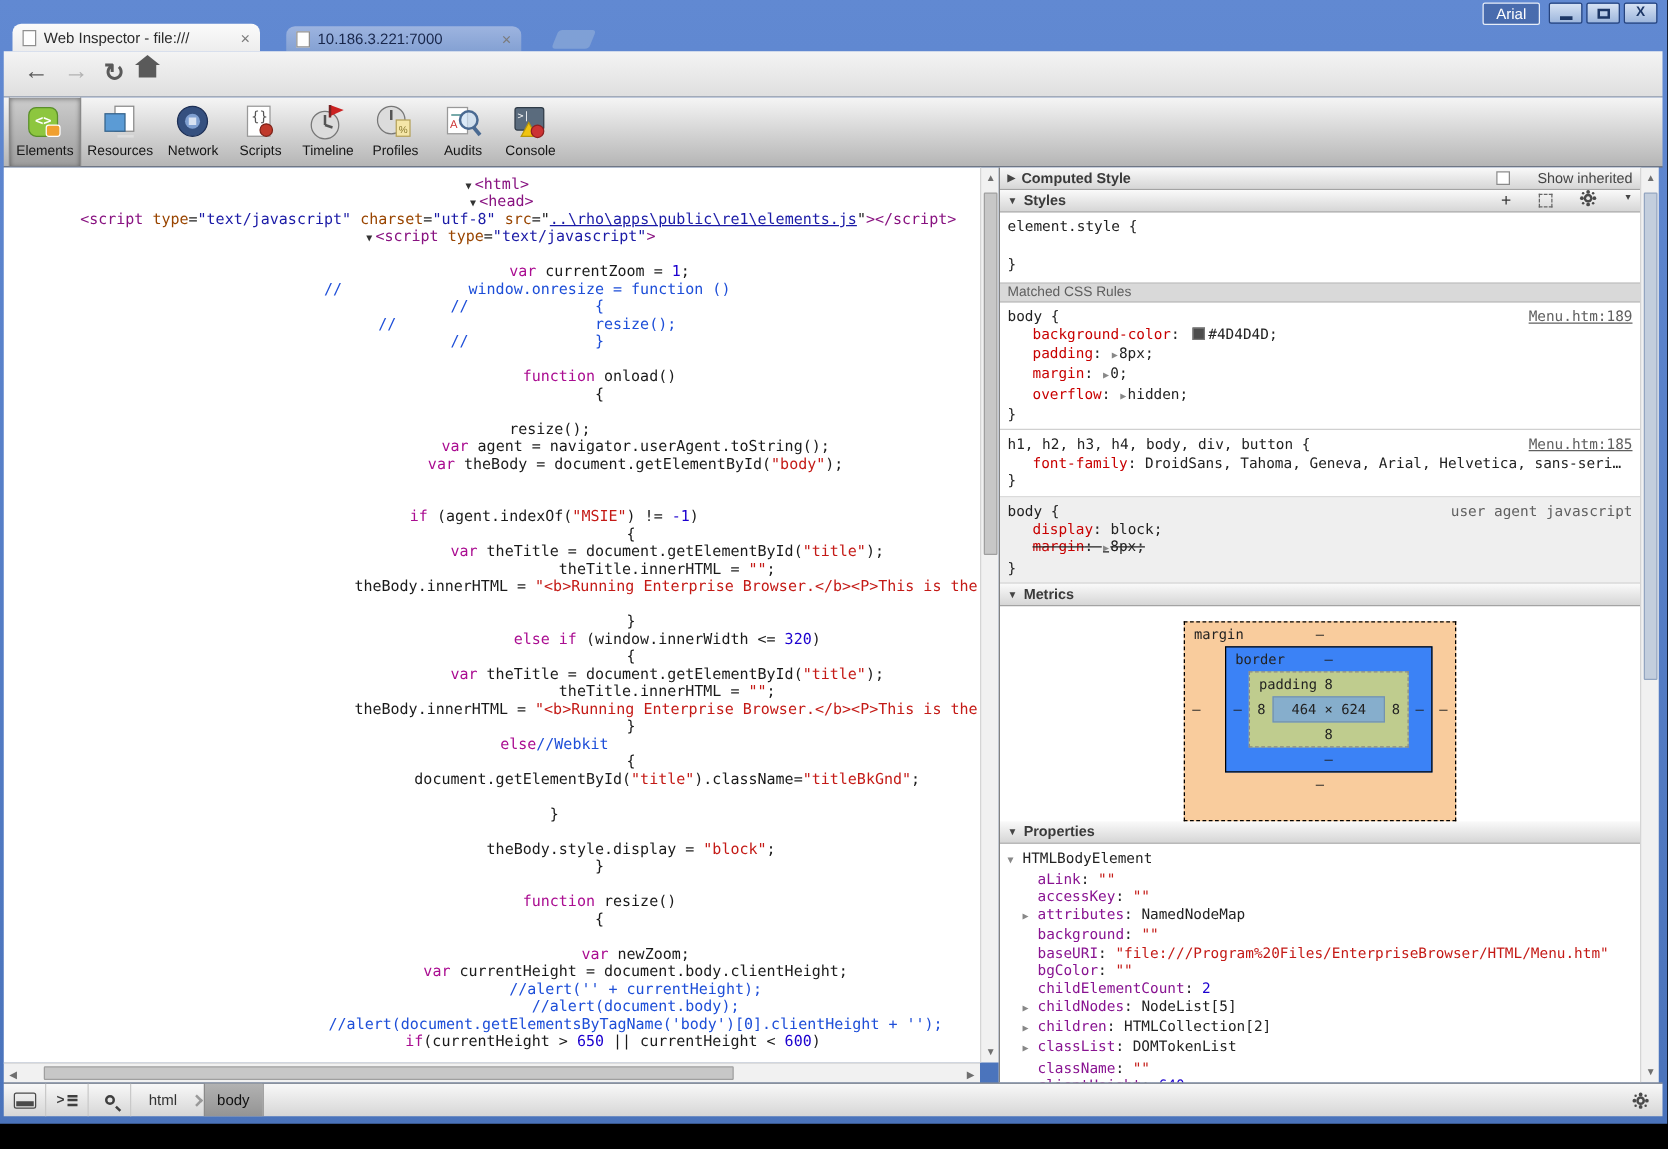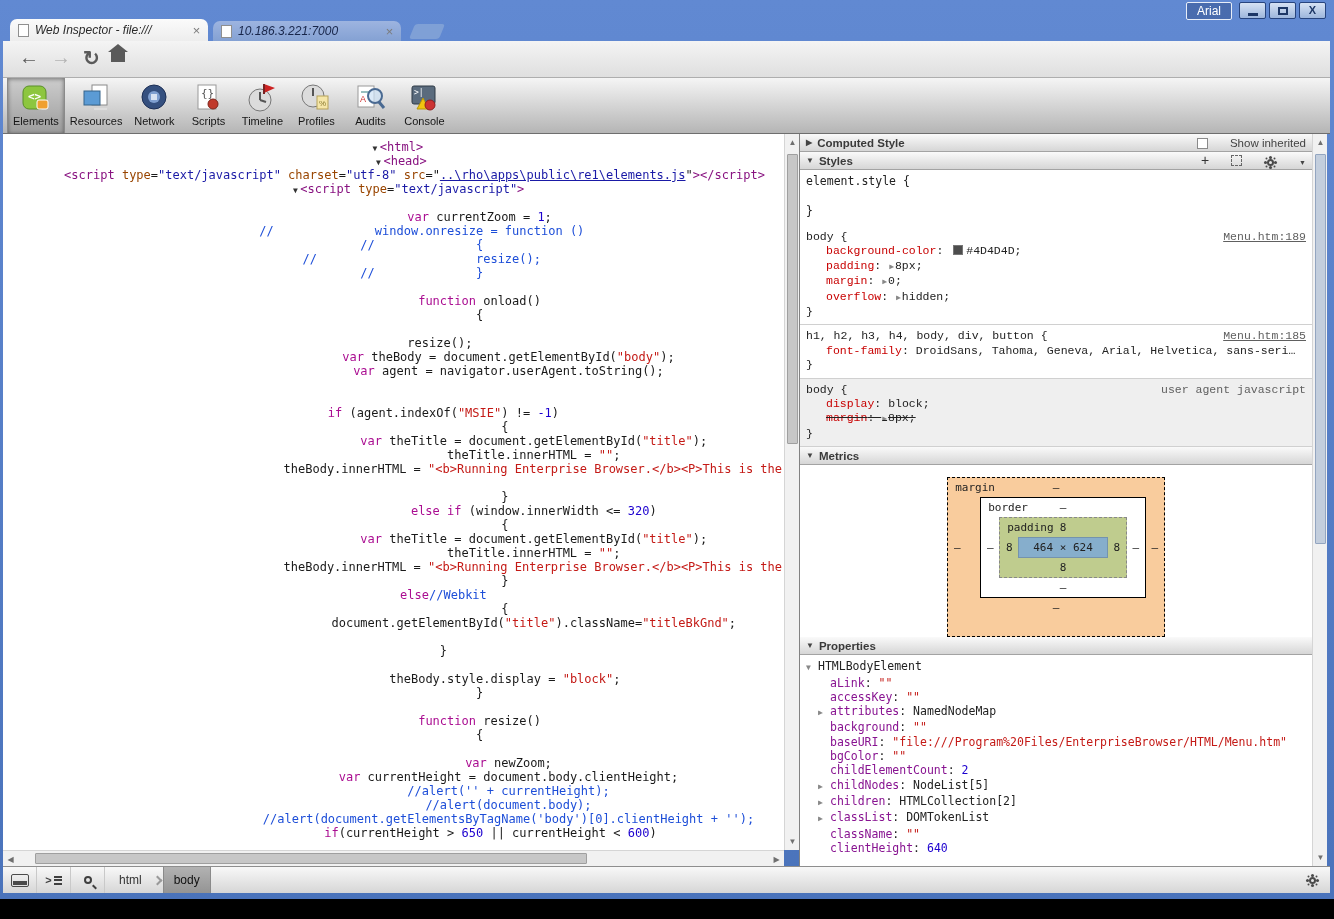--- a/index.html
+++ b/index.html
@@ -15,21 +15,21 @@
   .winbtns { position:absolute; top:2px; right:8px; display:flex; gap:3px; }
   .winbtn { width:27px; height:17px; background:linear-gradient(#d6e2f4,#9db6dc); border:1px solid #27447e;
             border-radius:2px; display:flex; align-items:center; justify-content:center; }
   .winbtn .bar { width:10px; height:3px; background:#1d3766; margin-top:7px; }
   .winbtn .sq  { width:10px; height:8px; border:2px solid #1d3766; }
   .winbtn .x   { color:#1d3766; font-weight:bold; font-size:11px; line-height:11px; }
 
   
   #tabstrip { position:absolute; left:10px; top:19px; height:22px; display:flex; align-items:flex-end; }
   .tab { height:22px; display:flex; align-items:center; padding:0 8px; border-radius:7px 7px 0 0;
-         margin-right:5px; font-size:12px; position:relative;font-style:italic; }
+         margin-right:21px; font-size:12px; position:relative; }
   .tab.active { background:linear-gradient(#fbfbfb,#ededed); color:#2b2b2b; width:198px; }
   .tab.inactive { background:linear-gradient(#9db4e0,#84a1d3); color:#18264a; width:188px; height:20px; }
   .favicon { width:11px; height:13px; background:#fefefe; border:1px solid #8f8f8f; margin-right:6px; flex:0 0 auto; }
   .tab-title { flex:1; white-space:nowrap; overflow:hidden; }
   .tab-close { color:#7b7b7b; font-size:13px; margin-left:6px; }
   .newtab { width:30px; height:15px; background:#7fa0d6; border-radius:3px; transform:skewX(-22deg); margin:0 0 2px 6px; }
 
   
   #navbar { position:absolute; left:3px; top:41px; width:1327px; height:37px;
             background:linear-gradient(#f4f4f4,#dfdfdf); border-bottom:1px solid #aeaeae; }
@@ -83,54 +83,54 @@
   #lv { left:784px; top:134px; height:716px; }
   #lh { left:3px; top:850px; width:781px; }
   #rv { left:1312px; top:134px; height:732px; }
 
   
   #sidebar { position:absolute; left:799px; top:134px; width:513px; height:732px; background:#fff;
              border-left:1px solid #828282; overflow:hidden; }
   .sec-head { height:18px; background:linear-gradient(#fafafa,#d6d6d6); border-bottom:1px solid #a3a3a3;
               display:flex; align-items:center; padding:0 6px; font-size:11.5px; font-weight:bold; color:#3a3a3a; }
   .tri { font-size:8px; color:#444; margin-right:5px; }
-  .sec-head .right { margin-left:auto; display:flex; align-items:flex-end; gap:22px; font-weight:normal; }
+  .sec-head .right { margin-left:auto; display:flex; align-items:flex-start; gap:22px; font-weight:normal; }
   .chk { width:11px; height:11px; border:1px solid #8a8a8a; background:#fff; }
   .chk-label { font-size:11.5px; color:#444; }
   .plus { font-size:14px; color:#333; line-height:11px; }
   .picker { width:11px; height:11px; border:1px dashed #666; }
   .gear { width:7px; height:7px; background:#4a4a4a; border-radius:50%; position:relative; margin:0 3px;
           box-shadow:0 -5px 0 -2px #4a4a4a,0 5px 0 -2px #4a4a4a,-5px 0 0 -2px #4a4a4a,5px 0 0 -2px #4a4a4a,
                      -4px -4px 0 -2.5px #4a4a4a,4px 4px 0 -2.5px #4a4a4a,-4px 4px 0 -2.5px #4a4a4a,4px -4px 0 -2.5px #4a4a4a; }
   .gear:after { content:""; position:absolute; left:2px; top:2px; width:3px; height:3px; background:#e8e8e8; border-radius:50%; }
   .mini-tri { font-size:7px; color:#444; }
 
   .mono { font-family:"DejaVu Sans Mono",monospace; }
   #element-style { height:56px; padding:4px 6px; font-size:11.5px; line-height:15px; color:#222; }
   #matched-bar { height:16px; background:#d9d9d9; border-top:1px solid #c2c2c2; border-bottom:1px solid #bcbcbc;
                  font-size:11px; color:#5e5e5e; line-height:14px; padding-left:6px; }
-  .css-rule { padding:4px 6px 5px; border-bottom:1px solid #d0d0d0; font-size:11.5px; line-height:14.4px; color:#222;font-family:Liberation Mono, monospace; }
+  .css-rule { padding:4px 6px 5px; border-bottom:1px solid #d0d0d0; font-size:11.5px; line-height:14.4px; color:#222; }
   .css-rule.dim { background:#efefef; }
   .rule-top { display:flex; }
   .rule-source { margin-left:auto; color:#606060; }
   .rule-source.link { text-decoration:underline; }
   .css-prop { padding-left:20px; }
   .css-prop.struck { text-decoration:line-through; }
   .prop-name { color:#c80000; }
   .swatch { display:inline-block; width:10px; height:10px; border:1px solid #777; margin:0 3px -1px 3px; }
   .p-arrow { font-size:8px; color:#888; margin:0 1px; }
 
   #metrics-body { height:172px; display:flex; justify-content:center; padding-top:12px; }
   .mbx { font-family:"DejaVu Sans Mono",monospace; font-size:11px; color:#222; }
   .mbx .row-top,.mbx .row-bot { height:19px; position:relative; display:flex; align-items:center; justify-content:center; }
   .mbx .blabel { position:absolute; left:7px; top:3px; }
   .mbx .row-mid { display:flex; align-items:center; }
   .mbx .side { width:18px; text-align:center; }
   #m-margin { background:#f9cc9d; border:1px dashed #000; }
-  #m-border { background:#ffffff; border:1px solid #000;margin-left:14px; }
+  #m-border { background:#3b82f6; border:1px solid #000;margin-left:14px; }
   #m-padding { background:#bfcc8e; border:1px dashed #888; }
   #m-content { background:#86aecc; border:1px solid #7493ad; padding:3px 14px; }
 
   #props-body { height:212px; overflow:hidden; padding:4px 0 0 6px; font-size:11.5px; line-height:14.3px; color:#222; }
   .prop-row { white-space:nowrap; }
   .prop-row .ind { display:inline-block; width:12px; }
   .prop-exp { font-size:8px; color:#888; display:inline-block; width:12px; }
   .op-name { color:#881391; }
   .op-s { color:#c41a16; } .op-n { color:#1c00cf; } .op-o { color:#222; }
 
@@ -295,22 +295,22 @@
       <div class="code-line"><span class="tk-p">                       </span><span class="tk-k">var</span><span class="tk-p"> currentZoom = </span><span class="tk-n">1</span><span class="tk-p">;</span></div>
       <div class="code-line"><span class="tk-c">       //              window.onresize = function ()</span></div>
       <div class="code-line"><span class="tk-c">       //              {</span></div>
       <div class="code-line"><span class="tk-c">       //                      resize();</span></div>
       <div class="code-line"><span class="tk-c">       //              }</span></div>
       <div class="code-line">&nbsp;</div>
       <div class="code-line"><span class="tk-p">                       </span><span class="tk-k">function</span><span class="tk-p"> onload()</span></div>
       <div class="code-line"><span class="tk-p">                       {</span></div>
       <div class="code-line">&nbsp;</div>
       <div class="code-line"><span class="tk-p">            resize();</span></div>
+      <div class="code-line"><span class="tk-p">                               </span><span class="tk-k">var</span><span class="tk-p"> agent = navigator.userAgent.toString();</span></div>
       <div class="code-line"><span class="tk-p">                               </span><span class="tk-k">var</span><span class="tk-p"> theBody = document.getElementById(</span><span class="tk-s">"body"</span><span class="tk-p">);</span></div>
-      <div class="code-line"><span class="tk-p">                               </span><span class="tk-k">var</span><span class="tk-p"> agent = navigator.userAgent.toString();</span></div>
       <div class="code-line">&nbsp;</div>
       <div class="code-line">&nbsp;</div>
       <div class="code-line"><span class="tk-p">             </span><span class="tk-k">if</span><span class="tk-p"> (agent.indexOf(</span><span class="tk-s">"MSIE"</span><span class="tk-p">) != </span><span class="tk-n">-1</span><span class="tk-p">)</span></div>
       <div class="code-line"><span class="tk-p">                              {</span></div>
       <div class="code-line"><span class="tk-p">                                      </span><span class="tk-k">var</span><span class="tk-p"> theTitle = document.getElementById(</span><span class="tk-s">"title"</span><span class="tk-p">);</span></div>
       <div class="code-line"><span class="tk-p">                                      theTitle.innerHTML = </span><span class="tk-s">""</span><span class="tk-p">;</span></div>
       <div class="code-line"><span class="tk-p">                                      theBody.innerHTML = </span><span class="tk-s">"&lt;b&gt;Running Enterprise Browser.&lt;/b&gt;&lt;P&gt;This is the de</span></div>
       <div class="code-line">&nbsp;</div>
       <div class="code-line"><span class="tk-p">                              }</span></div>
       <div class="code-line"><span class="tk-p">                                      </span><span class="tk-k">else</span><span class="tk-p"> </span><span class="tk-k">if</span><span class="tk-p"> (window.innerWidth &lt;= </span><span class="tk-n">320</span><span class="tk-p">)</span></div>
@@ -368,20 +368,21 @@
         <span class="picker"></span>
         <span class="gear"></span>
         <span class="mini-tri">▼</span>
       </span>
     </div>
     <div id="element-style" class="mono">
       <div>element.style {</div>
       <div>&nbsp;</div>
       <div>}</div>
     </div>
+    <div id="matched-bar">Matched CSS Rules</div>
     <div id="rules" class="mono">
         <div class="css-rule">
           <div class="rule-top">
             <span class="sel">body {</span>
             <span class="rule-source link">Menu.htm:189</span>
           </div>
           <div class="css-prop"><span class="prop-name">background-color</span>: <span class="swatch" style="background: rgb(77, 77, 77);"></span><span class="prop-value">#4D4D4D;</span></div>
           <div class="css-prop"><span class="prop-name">padding</span>: <span class="p-arrow">▶</span><span class="prop-value">8px;</span></div>
           <div class="css-prop"><span class="prop-name">margin</span>: <span class="p-arrow">▶</span><span class="prop-value">0;</span></div>
           <div class="css-prop"><span class="prop-name">overflow</span>: <span class="p-arrow">▶</span><span class="prop-value">hidden;</span></div>

